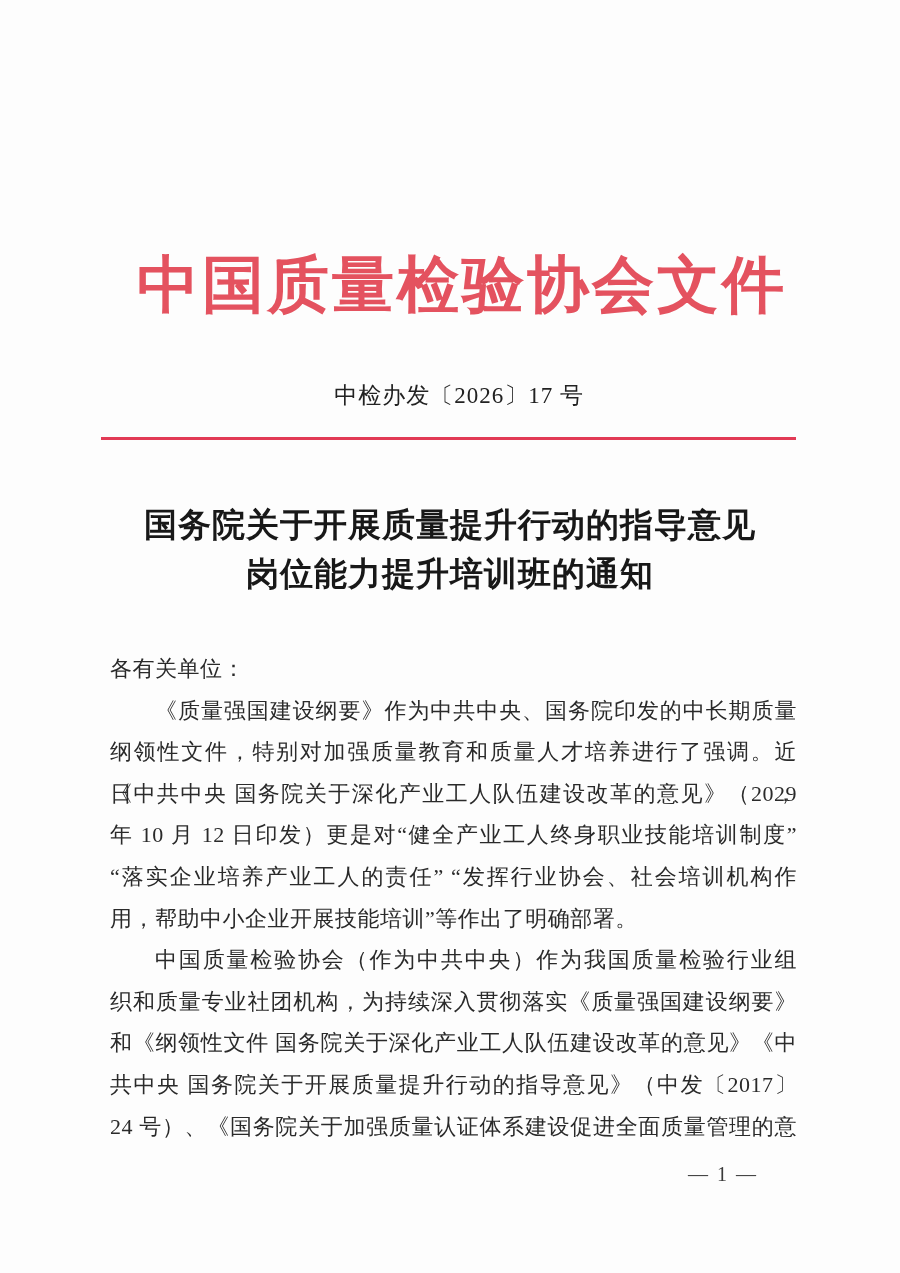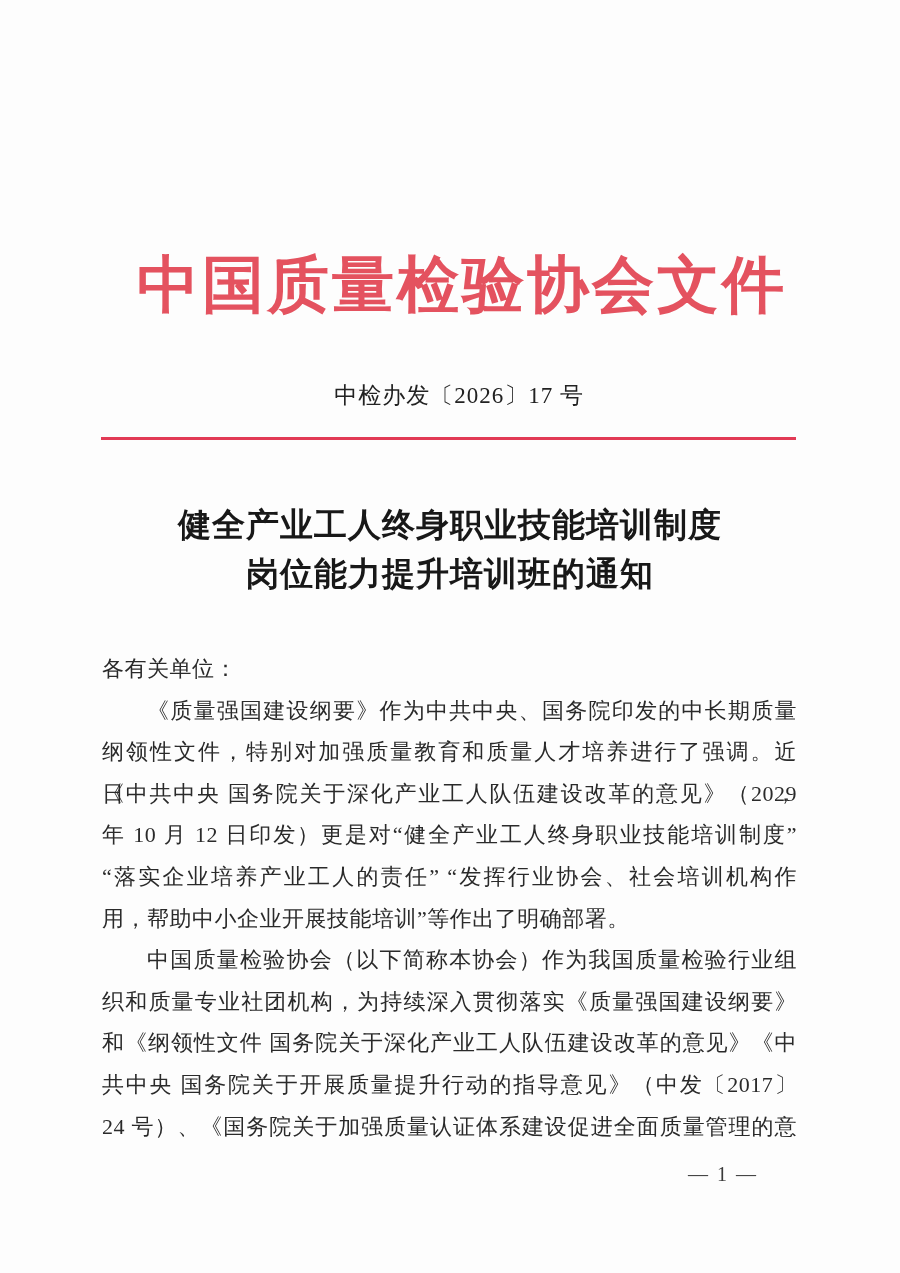--- a/index.html
+++ b/index.html
@@ -60,20 +60,21 @@
     width: 695px;
     font-size: 22px;
     color: #2a2a2a;
   }
   .body-line {
     height: 41.6px;
     line-height: 41.6px;
     text-align: left;
     letter-spacing: 0.5px;
     white-space: nowrap;
+    margin-left: 8px;
   }
   .body-line.fill {
     white-space: normal;
     text-align: justify;
     text-align-last: justify;
   }
   .body-line.indent { text-indent: 45px; }
   .page-number {
     position: absolute;
     top: 1163px;
@@ -89,33 +90,33 @@
 
 <div class="page">
 
   <div class="letterhead" style="color: rgb(228, 82, 95); margin-left: 12px;">中国质量检验协会文件</div>
 
   <div class="doc-number">中检办发〔2026〕17 号</div>
 
   <div class="red-rule" style="background: rgb(226, 58, 85);"></div>
 
   <div class="doc-title">
-    <div>健全产业工人终身职业技能培训制度</div>
+    <div>国务院关于开展质量提升行动的指导意见</div>
     <div>岗位能力提升培训班的通知</div>
   </div>
 
   <div class="body-text" id="body-text" style="color: rgb(42, 42, 42);">
       <div class="body-line">各有关单位：</div>
       <div class="body-line fill indent">《质量强国建设纲要》作为中共中央、国务院印发的中长期质量</div>
       <div class="body-line fill">纲领性文件，特别对加强质量教育和质量人才培养进行了强调。近日，</div>
       <div class="body-line fill">《中共中央 国务院关于深化产业工人队伍建设改革的意见》（2029</div>
       <div class="body-line fill">年 10 月 12 日印发）更是对“健全产业工人终身职业技能培训制度”</div>
       <div class="body-line fill">“落实企业培养产业工人的责任” “发挥行业协会、社会培训机构作</div>
       <div class="body-line">用，帮助中小企业开展技能培训”等作出了明确部署。</div>
-      <div class="body-line fill indent">中国质量检验协会（以下简称本协会）作为我国质量检验行业组</div>
+      <div class="body-line fill indent">中国质量检验协会（作为中共中央）作为我国质量检验行业组</div>
       <div class="body-line fill">织和质量专业社团机构，为持续深入贯彻落实《质量强国建设纲要》</div>
       <div class="body-line fill">和《纲领性文件 国务院关于深化产业工人队伍建设改革的意见》《中</div>
       <div class="body-line fill">共中央 国务院关于开展质量提升行动的指导意见》（中发〔2017〕</div>
       <div class="body-line fill">24 号）、《国务院关于加强质量认证体系建设促进全面质量管理的意</div>
     </div>
 
   <div class="page-number">— 1 —</div>
 
 </div>
 

